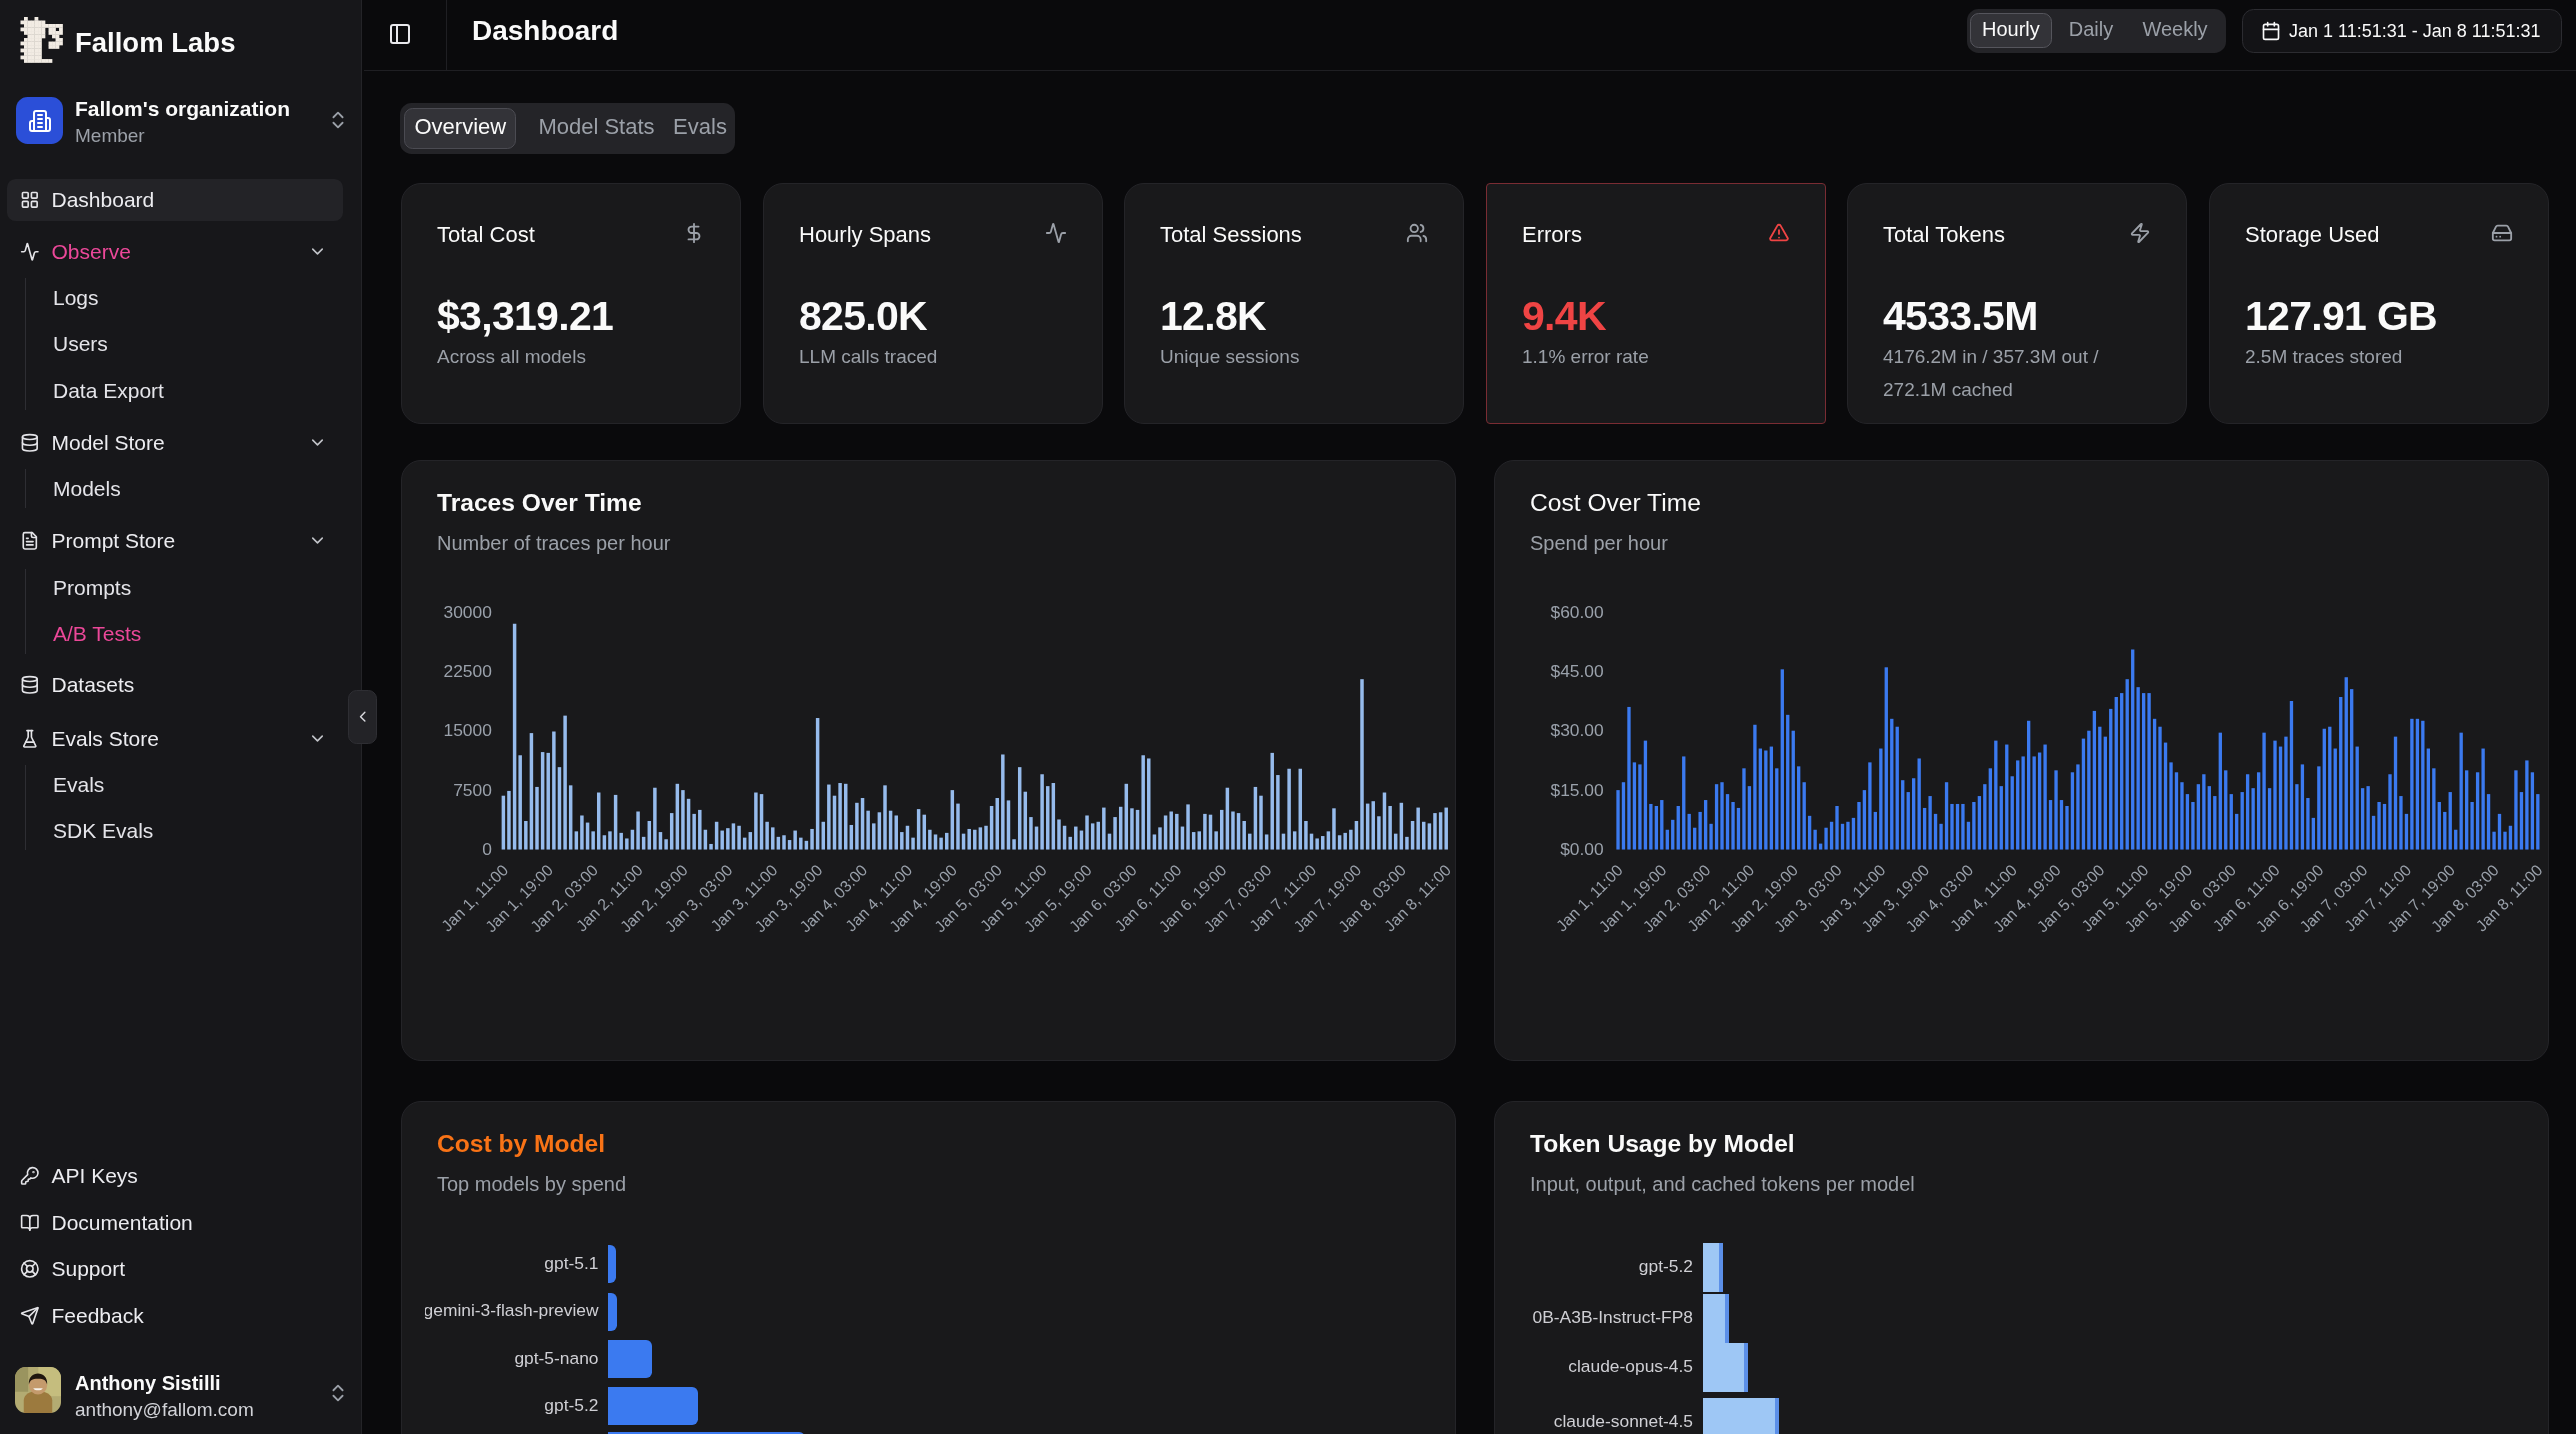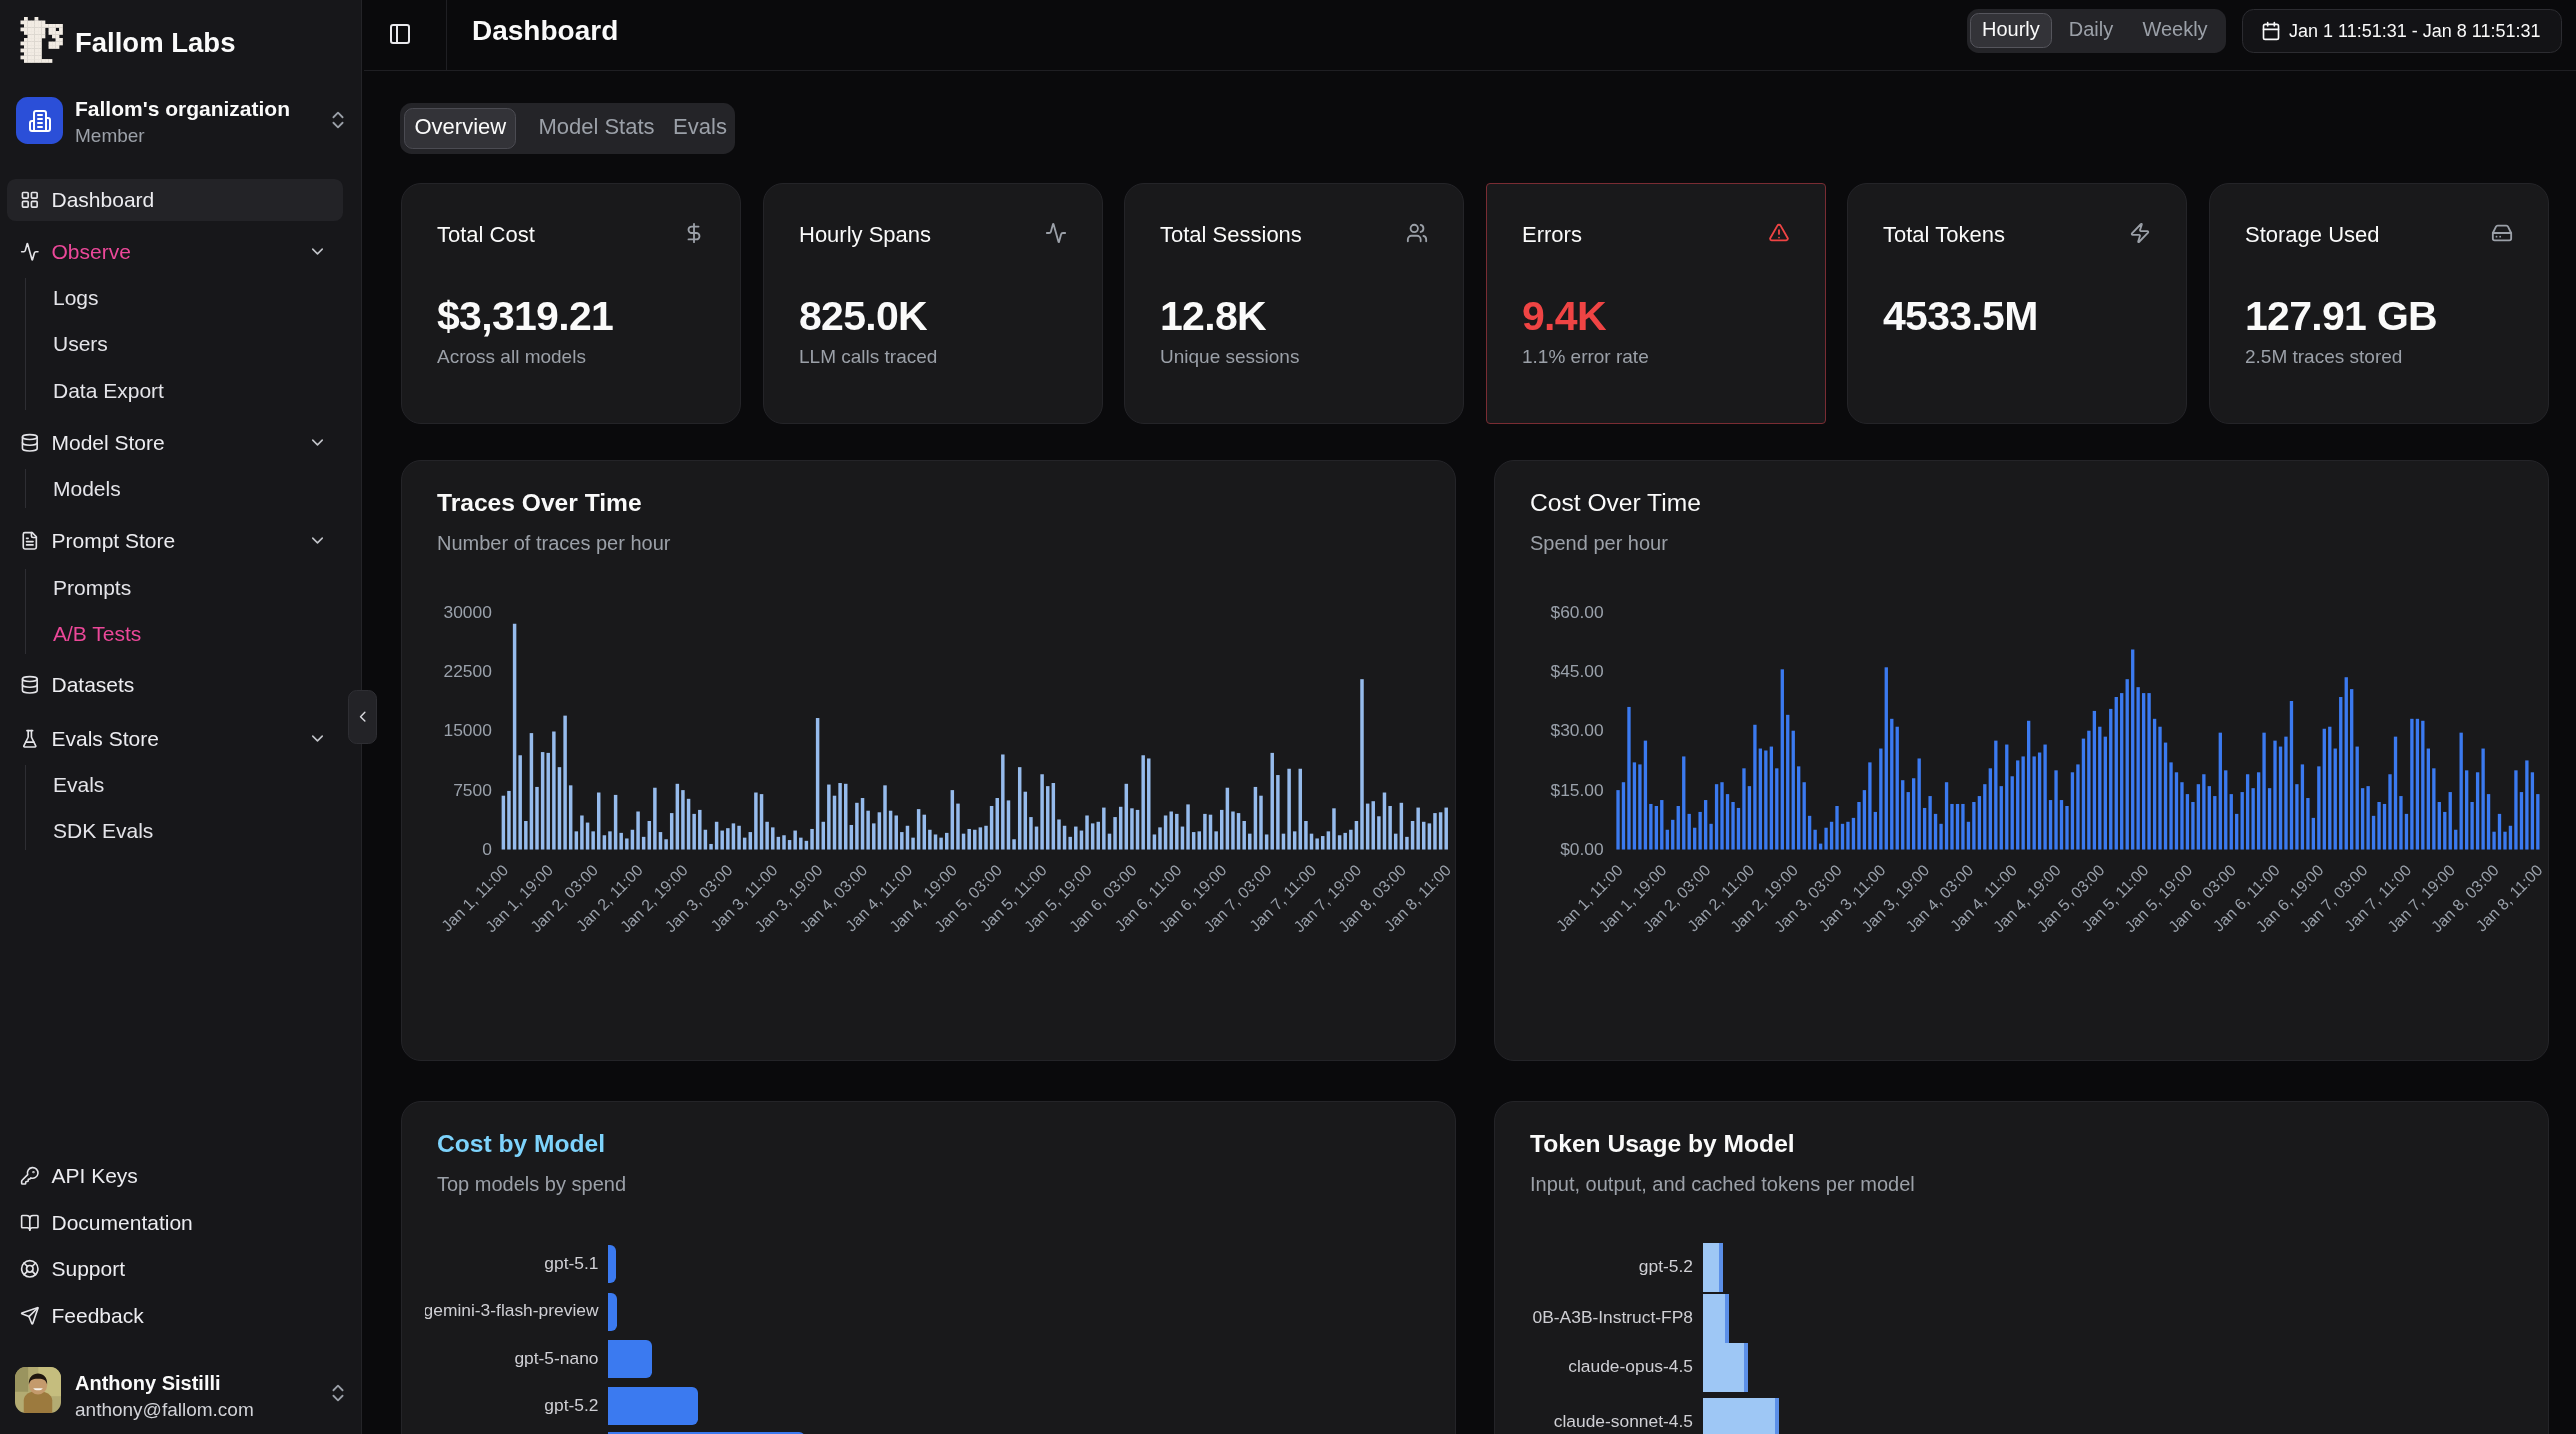--- a/index.html
+++ b/index.html
@@ -341,20 +341,21 @@
       </svg></span>
     <div style="position:absolute;left:35px;top:109px;font-size:41px;font-weight:700;color:#ef4444;letter-spacing:-0.7px">9.4K</div>
     <div style="position:absolute;left:35px;top:156px;width:250px;font-size:19px;line-height:33px;color:#9ba0a8">1.1% error rate</div>
   </div>
 <div style="position:absolute;left:1847px;top:183px;width:340px;height:241px;background:#19191b;border:1.4px solid #242428;border-radius:20px;box-sizing:border-box">
     <div style="position:absolute;left:35px;top:38px;font-size:22px;font-weight:400;color:#fafafa">Total Tokens</div>
     <span style="position:absolute;right:35px;top:38px"><svg width="22" height="22" viewBox="0 0 24 24" fill="none" stroke="#9ba0a8" stroke-width="2" stroke-linecap="round" stroke-linejoin="round" style="">
         <path d="M4 14a1 1 0 0 1-.78-1.63l9.9-10.2a.5.5 0 0 1 .86.46l-1.92 6.02A1 1 0 0 0 13 10h7a1 1 0 0 1 .78 1.63l-9.9 10.2a.5.5 0 0 1-.86-.46l1.92-6.02A1 1 0 0 0 11 14z"></path>
       </svg></span>
     <div style="position:absolute;left:35px;top:109px;font-size:41px;font-weight:700;color:#fafafa;letter-spacing:-0.7px">4533.5M</div>
+    <div style="position:absolute;left:35px;top:156px;width:250px;font-size:19px;line-height:33px;color:#9ba0a8">4176.2M in / 357.3M out / 272.1M cached</div>
   </div>
 <div style="position:absolute;left:2209px;top:183px;width:340px;height:241px;background:#19191b;border:1.4px solid #242428;border-radius:20px;box-sizing:border-box">
     <div style="position:absolute;left:35px;top:38px;font-size:22px;font-weight:500;color:#fafafa">Storage Used</div>
     <span style="position:absolute;right:35px;top:38px"><svg width="22" height="22" viewBox="0 0 24 24" fill="none" stroke="#9ba0a8" stroke-width="2" stroke-linecap="round" stroke-linejoin="round" style="">
         <line x1="22" x2="2" y1="12" y2="12"></line>
         <path d="M5.45 5.11 2 12v6a2 2 0 0 0 2 2h16a2 2 0 0 0 2-2v-6l-3.45-6.89A2 2 0 0 0 16.76 4H7.24a2 2 0 0 0-1.79 1.11z"></path>
         <line x1="6" x2="6.01" y1="16" y2="16"></line>
         <line x1="10" x2="10.01" y1="16" y2="16"></line>
       </svg></span>
     <div style="position:absolute;left:35px;top:109px;font-size:41px;font-weight:700;color:#fafafa;letter-spacing:-0.7px">127.91 GB</div>
@@ -758,21 +759,21 @@
       <text x="1084.5" y="566.0" text-anchor="end" font-size="22" fill="#9aa1ab" transform="rotate(-45 1084.5 566.0)">Jan 6, 11:00</text>
       <text x="1145.0" y="566.0" text-anchor="end" font-size="22" fill="#9aa1ab" transform="rotate(-45 1145.0 566.0)">Jan 6, 19:00</text>
       <text x="1205.4" y="566.0" text-anchor="end" font-size="22" fill="#9aa1ab" transform="rotate(-45 1205.4 566.0)">Jan 7, 03:00</text>
       <text x="1265.9" y="566.0" text-anchor="end" font-size="22" fill="#9aa1ab" transform="rotate(-45 1265.9 566.0)">Jan 7, 11:00</text>
       <text x="1326.3" y="566.0" text-anchor="end" font-size="22" fill="#9aa1ab" transform="rotate(-45 1326.3 566.0)">Jan 7, 19:00</text>
       <text x="1386.8" y="566.0" text-anchor="end" font-size="22" fill="#9aa1ab" transform="rotate(-45 1386.8 566.0)">Jan 8, 03:00</text>
       <text x="1447.2" y="566.0" text-anchor="end" font-size="22" fill="#9aa1ab" transform="rotate(-45 1447.2 566.0)">Jan 8, 11:00</text>
     </svg>
   </div>
 <div style="position:absolute;left:401px;top:1101px;width:1055px;height:601px;background:#19191b;border:1.4px solid #242428;border-radius:20px;box-sizing:border-box">
-    <div style="position:absolute;left:35px;top:28px;font-size:24.6px;font-weight:700;color:#7dd3fc">Cost by Model</div>
+    <div style="position:absolute;left:35px;top:28px;font-size:24.6px;font-weight:700;color:#f97316">Cost by Model</div>
     <div style="position:absolute;left:35px;top:71px;font-size:20px;color:#9ba0a8">Top models by spend</div>
     <div style="position:absolute;left:22.5px;top:151px;width:174px;font-size:17.4px;color:#cfcfd4;text-align:right;white-space:nowrap;overflow:hidden;direction:rtl"><bdo dir="ltr">gpt-5.1</bdo></div>
     <div style="position:absolute;left:206px;top:143px;width:8px;height:38px;background:#3b7af0;border-radius:0 5.8px 5.8px 0"></div>
     <div style="position:absolute;left:22.5px;top:198px;width:174px;font-size:17.4px;color:#cfcfd4;text-align:right;white-space:nowrap;overflow:hidden;direction:rtl"><bdo dir="ltr">gemini-3-flash-preview</bdo></div>
     <div style="position:absolute;left:206px;top:191px;width:8.7px;height:38px;background:#3b7af0;border-radius:0 5.8px 5.8px 0"></div>
     <div style="position:absolute;left:22.5px;top:246px;width:174px;font-size:17.4px;color:#cfcfd4;text-align:right;white-space:nowrap;overflow:hidden;direction:rtl"><bdo dir="ltr">gpt-5-nano</bdo></div>
     <div style="position:absolute;left:206px;top:238px;width:44px;height:38px;background:#3b7af0;border-radius:0 5.8px 5.8px 0"></div>
     <div style="position:absolute;left:22.5px;top:293px;width:174px;font-size:17.4px;color:#cfcfd4;text-align:right;white-space:nowrap;overflow:hidden;direction:rtl"><bdo dir="ltr">gpt-5.2</bdo></div>
     <div style="position:absolute;left:206px;top:285px;width:90px;height:38px;background:#3b7af0;border-radius:0 5.8px 5.8px 0"></div>
     <div style="position:absolute;left:206px;top:330px;width:197px;height:38px;background:#3b7af0;border-radius:0 5.8px 5.8px 0"></div>

